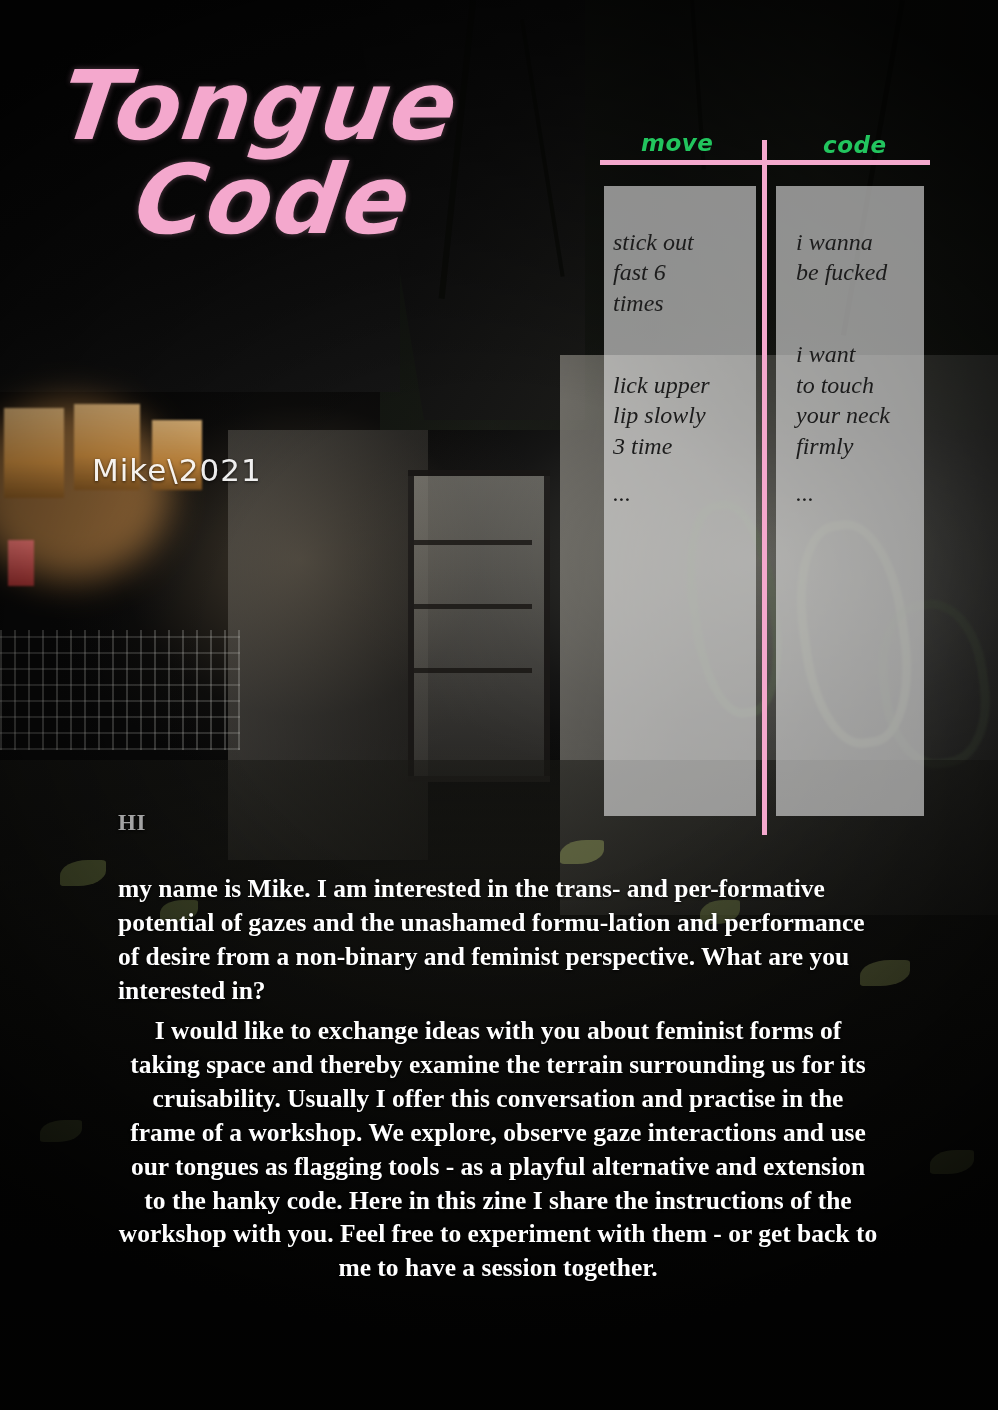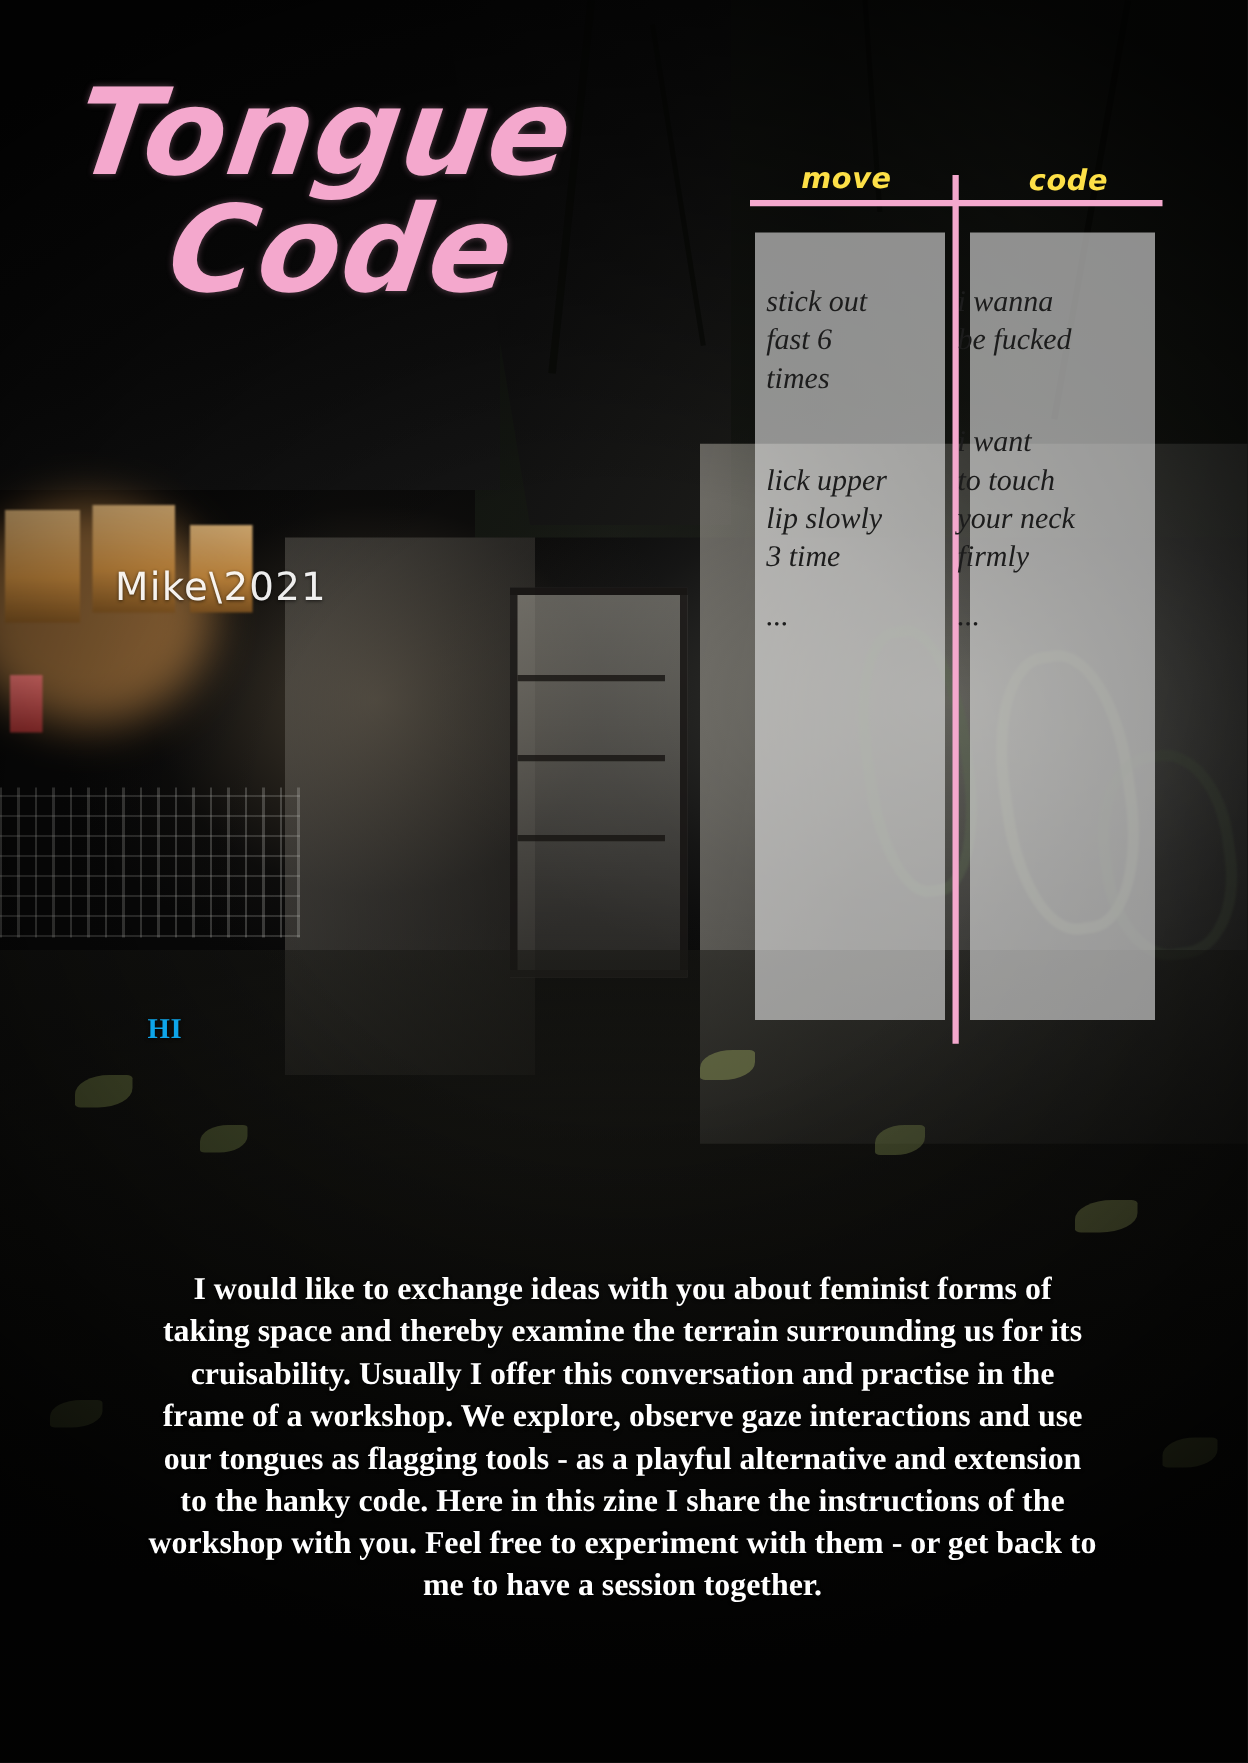--- a/index.html
+++ b/index.html
@@ -162,21 +162,21 @@
     background: #f4a8cd;
   }
   .cross-v {
     position: absolute;
     left: 762px; top: 140px;
     width: 5px; height: 695px;
     background: #f4a8cd;
   }
   .col-head {
     position: absolute;
-    color: #fde047;
+    color: #22c55e;
     font-family: "DejaVu Sans", sans-serif;
     font-style: italic;
     font-weight: 700;
     font-size: 23px;
     letter-spacing: .5px;
   }
   .col-head.move { left: 641px; top: 130px; }
   .col-head.code { left: 823px; top: 132px; }
 
   .col-box {
@@ -191,29 +191,29 @@
   .col-text {
     position: absolute;
     font-family: "Liberation Serif", serif;
     font-style: italic;
     font-size: 24px;
     line-height: 1.28;
     color: #1c1c1c;
     white-space: pre-line;
   }
   .col-text.left { left: 613px; top: 196px; width: 140px; }
-  .col-text.right { left: 766px; top: 196px; width: 140px; }
+  .col-text.right { left: 796px; top: 196px; width: 140px; }
   .col-text .gap { display: block; height: 20px; }
   .ellipsis { display:block; margin-top: 16px; }
 
   
   .hi {
     position: absolute;
     left: 118px; top: 810px;
-    color: #0ea5e9;
+    color: #a3a3a3;
     font-family: "Liberation Serif", serif;
     font-weight: 700;
     font-size: 23px;
     letter-spacing: .5px;
     text-shadow: 0 1px 3px rgba(0,0,0,.85);
   }
   .para {
     position: absolute;
     left: 118px;
     width: 760px;
@@ -304,15 +304,16 @@
 be fucked</span>
     <span class="gap"></span>
     <span>i want
 to touch
 your neck
 firmly</span>
     <span class="ellipsis">...</span>
   </div>
 
   <div class="hi">HI</div>
+  <div class="para p1">my name is Mike. I am interested in the trans- and per-formative potential of gazes and the unashamed formu-lation and performance of desire from a non-binary and feminist perspective.  What are you interested in?</div>
   <div class="para p2">I would like to exchange ideas with you about feminist forms of taking space and thereby examine the terrain surrounding us for its cruisability. Usually I offer this conversation and practise in the frame of a workshop. We explore, observe gaze interactions and use our tongues as flagging tools - as a playful alternative and extension to the hanky code. Here in this zine I share the instructions of the workshop with you. Feel free to experiment with them - or get back to me to have a session together.</div>
 
 </div>
 
 </body></html>

